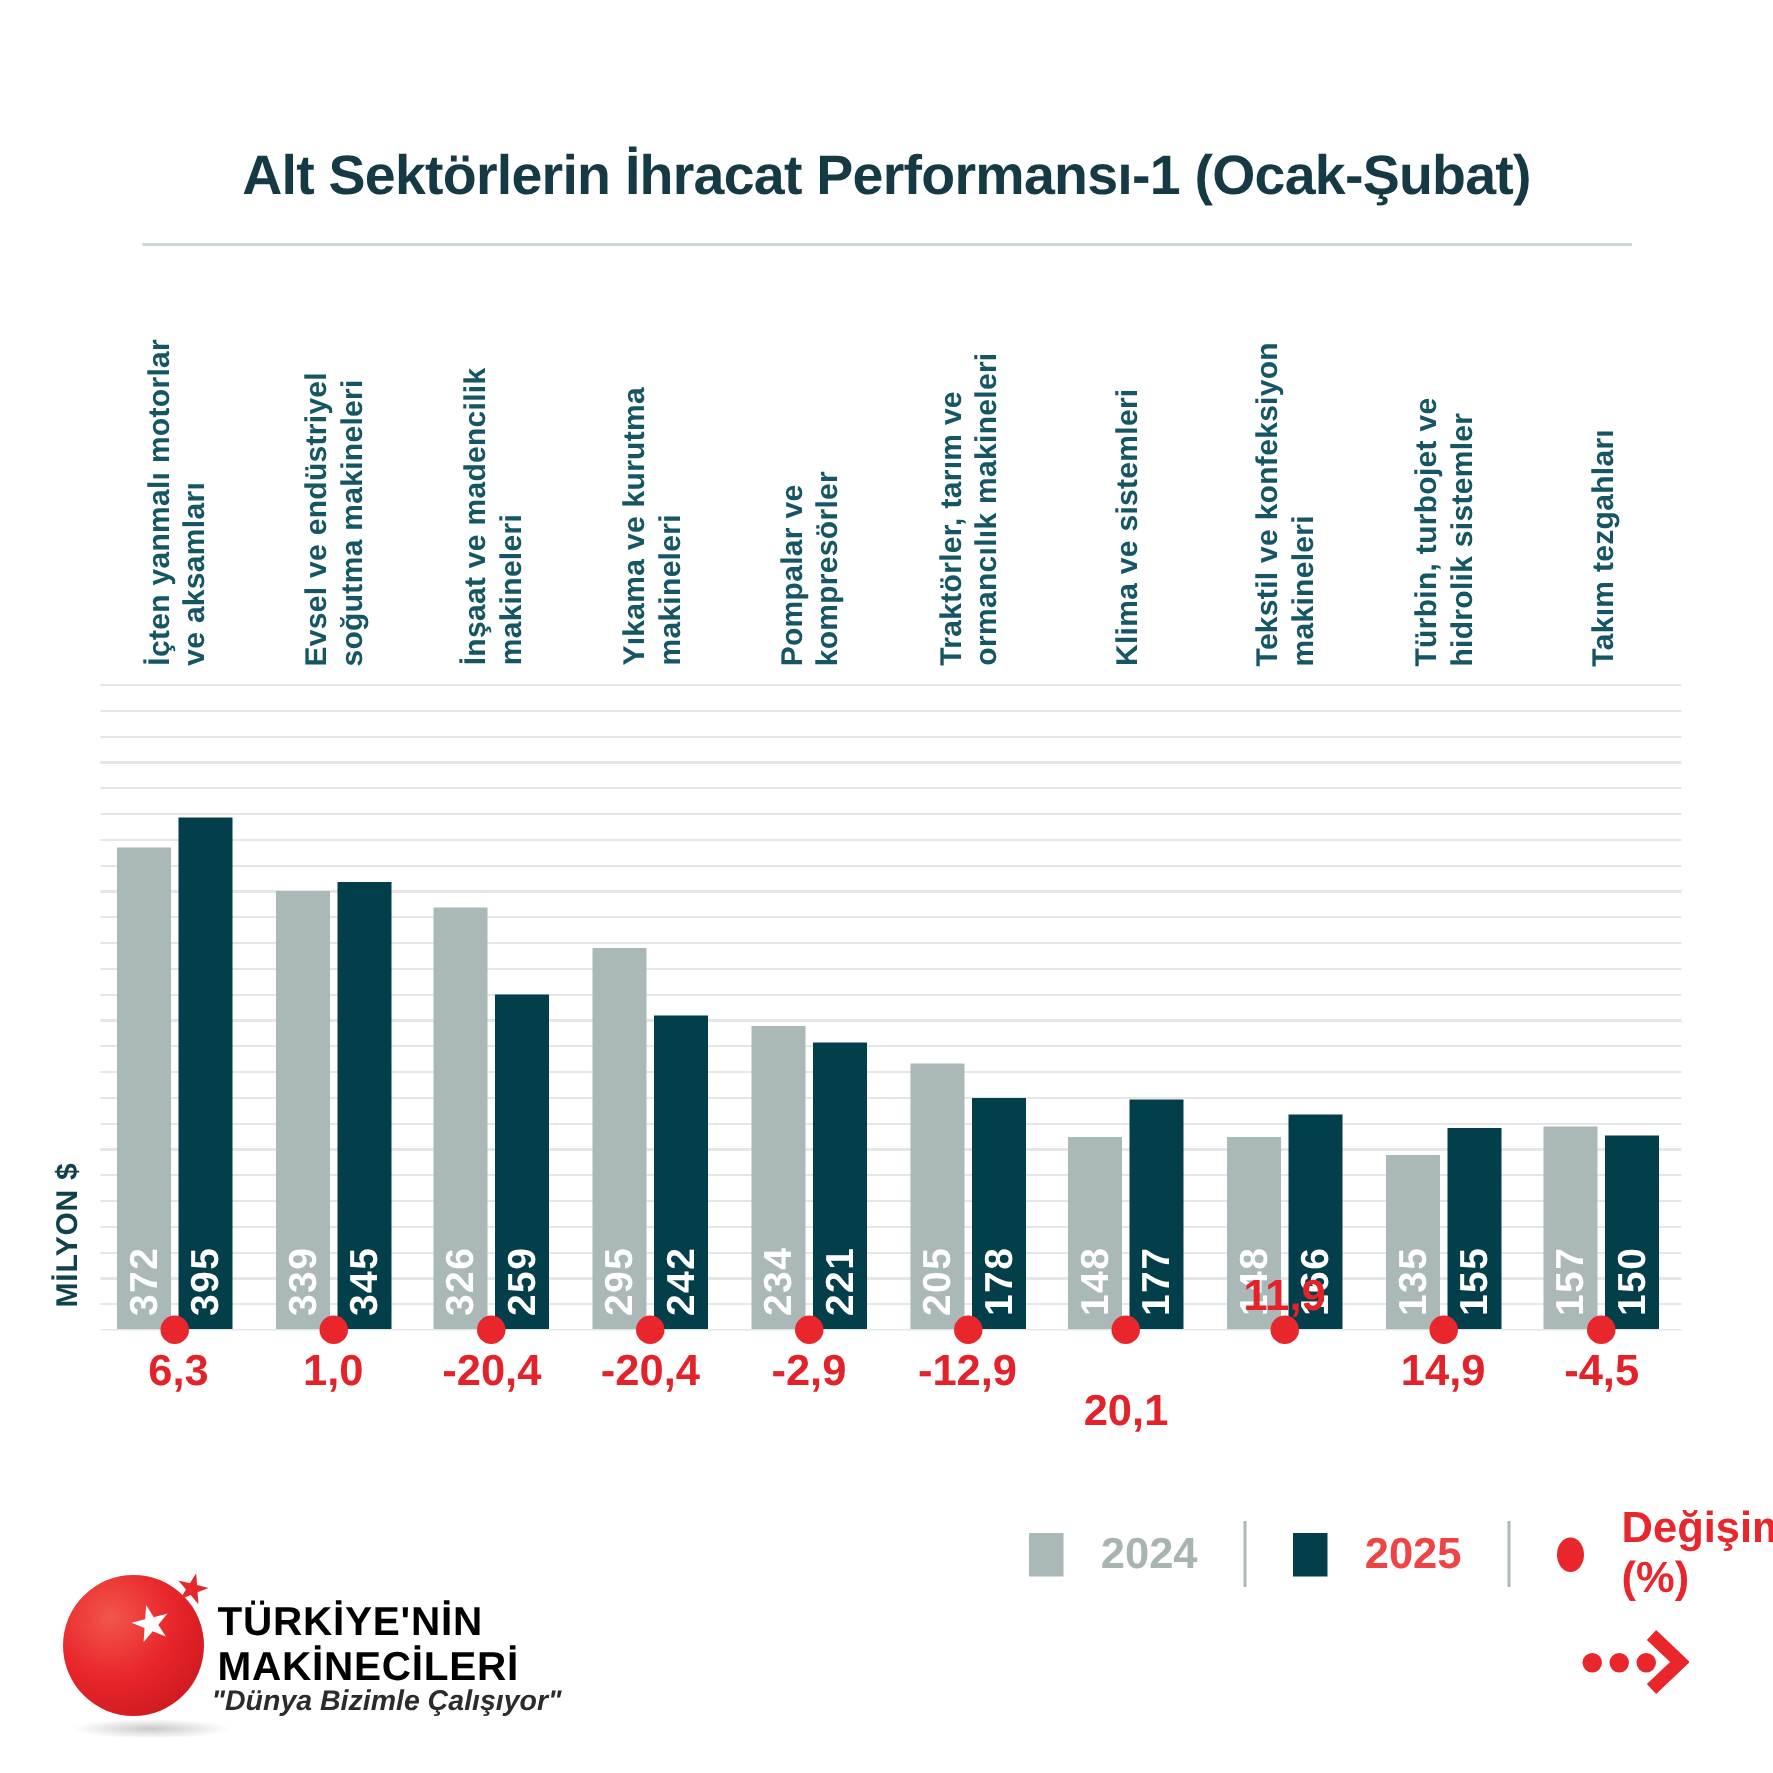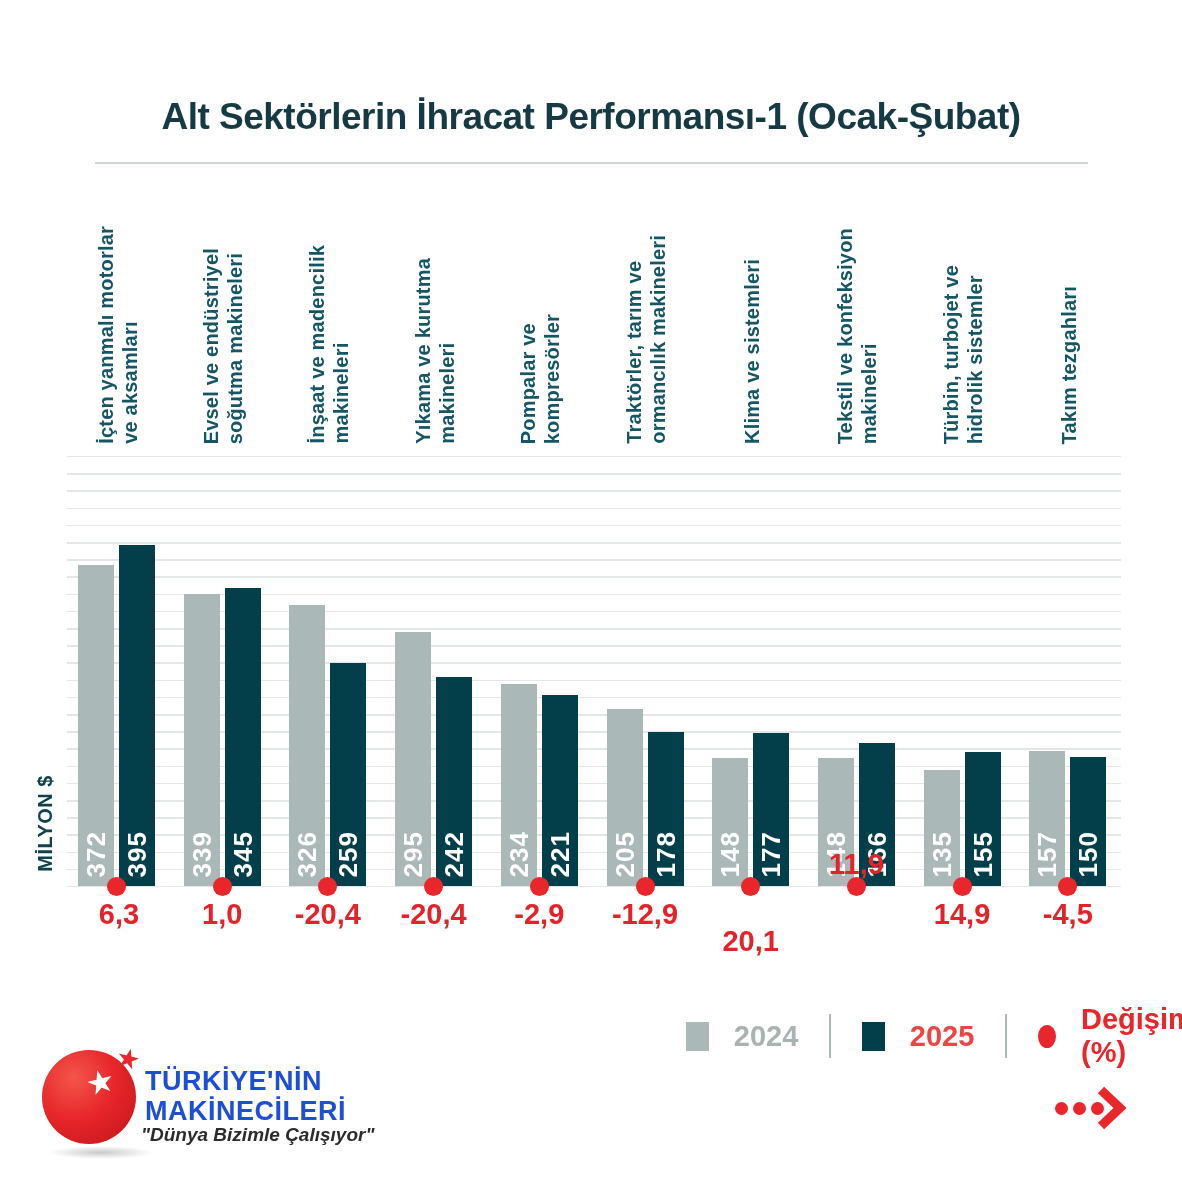--- a/index.html
+++ b/index.html
@@ -42,21 +42,21 @@
   .legend .ldot{width:23px;height:23px;border-radius:50%;background:#e8262b;}
 
   
   .logo-sphere{position:absolute;left:42px;top:1050px;width:94px;height:94px;border-radius:50%;
       background:radial-gradient(circle at 34% 30%,#f3564a 0%,#e8262b 45%,#d31c22 75%,#b8151b 100%);}
   .logo-shadow{position:absolute;left:48px;top:1146px;width:106px;height:13px;border-radius:50%;
       background:radial-gradient(ellipse at center,#c9c9c9 0%,rgba(201,201,201,0) 70%);}
   .star{position:absolute;line-height:1;}
   .star.white{left:86px;top:1066px;font-size:32px;color:#ffffff;transform:rotate(-14deg);}
   .star.red{left:116px;top:1046px;font-size:27px;color:#e8262b;transform:rotate(14deg);}
-  .logo-line{position:absolute;left:145px;font-size:27px;font-weight:800;color:#1d4ed8;letter-spacing:0.5px;}
+  .logo-line{position:absolute;left:145px;font-size:27px;font-weight:800;color:#000000;letter-spacing:0.5px;}
   .logo-line.l1{top:1066px;}
   .logo-line.l2{top:1096px;}
   .logo-tagline{position:absolute;left:141px;top:1124px;font-size:19px;font-style:italic;font-weight:700;color:#2b2b2b;}
 
   
   .next-nav{position:absolute;left:1046px;top:1086px;width:80px;height:44px;cursor:pointer;}
   .next-nav .dot{position:absolute;top:16px;width:13px;height:13px;border-radius:50%;background:#e8262b;}
   .next-nav svg{position:absolute;right:0;top:0;}
 </style>
 </head>

